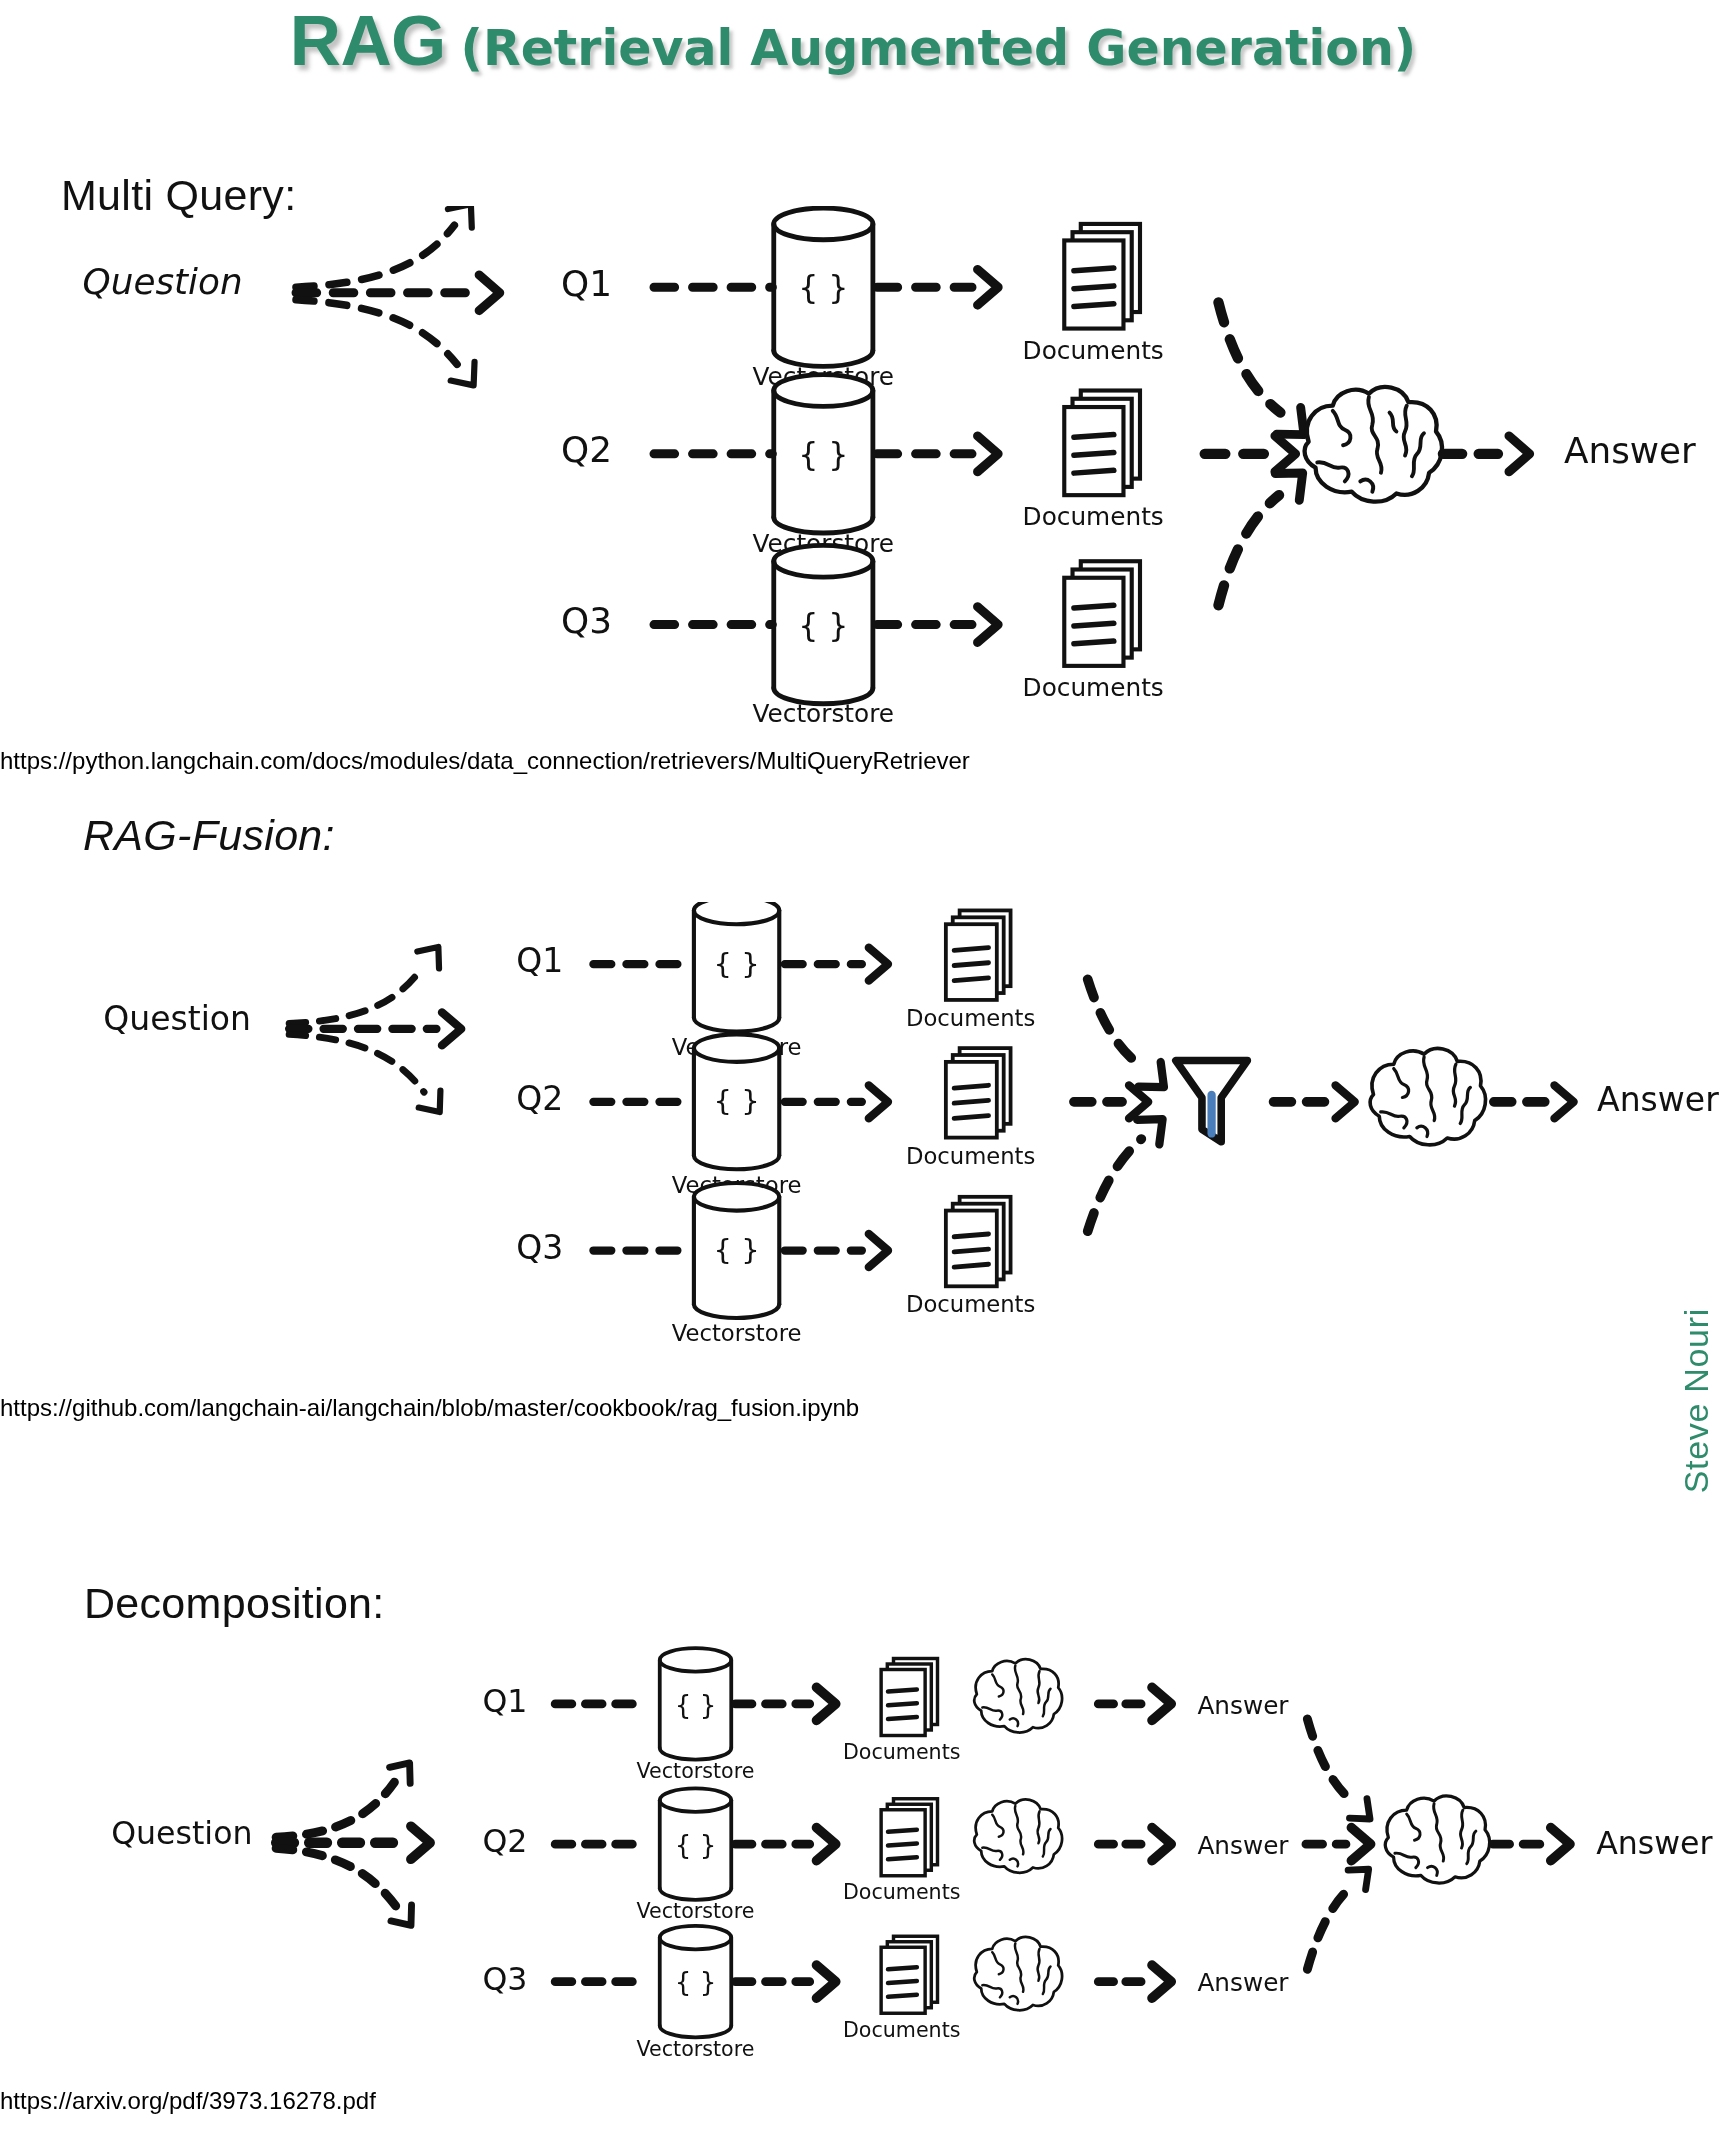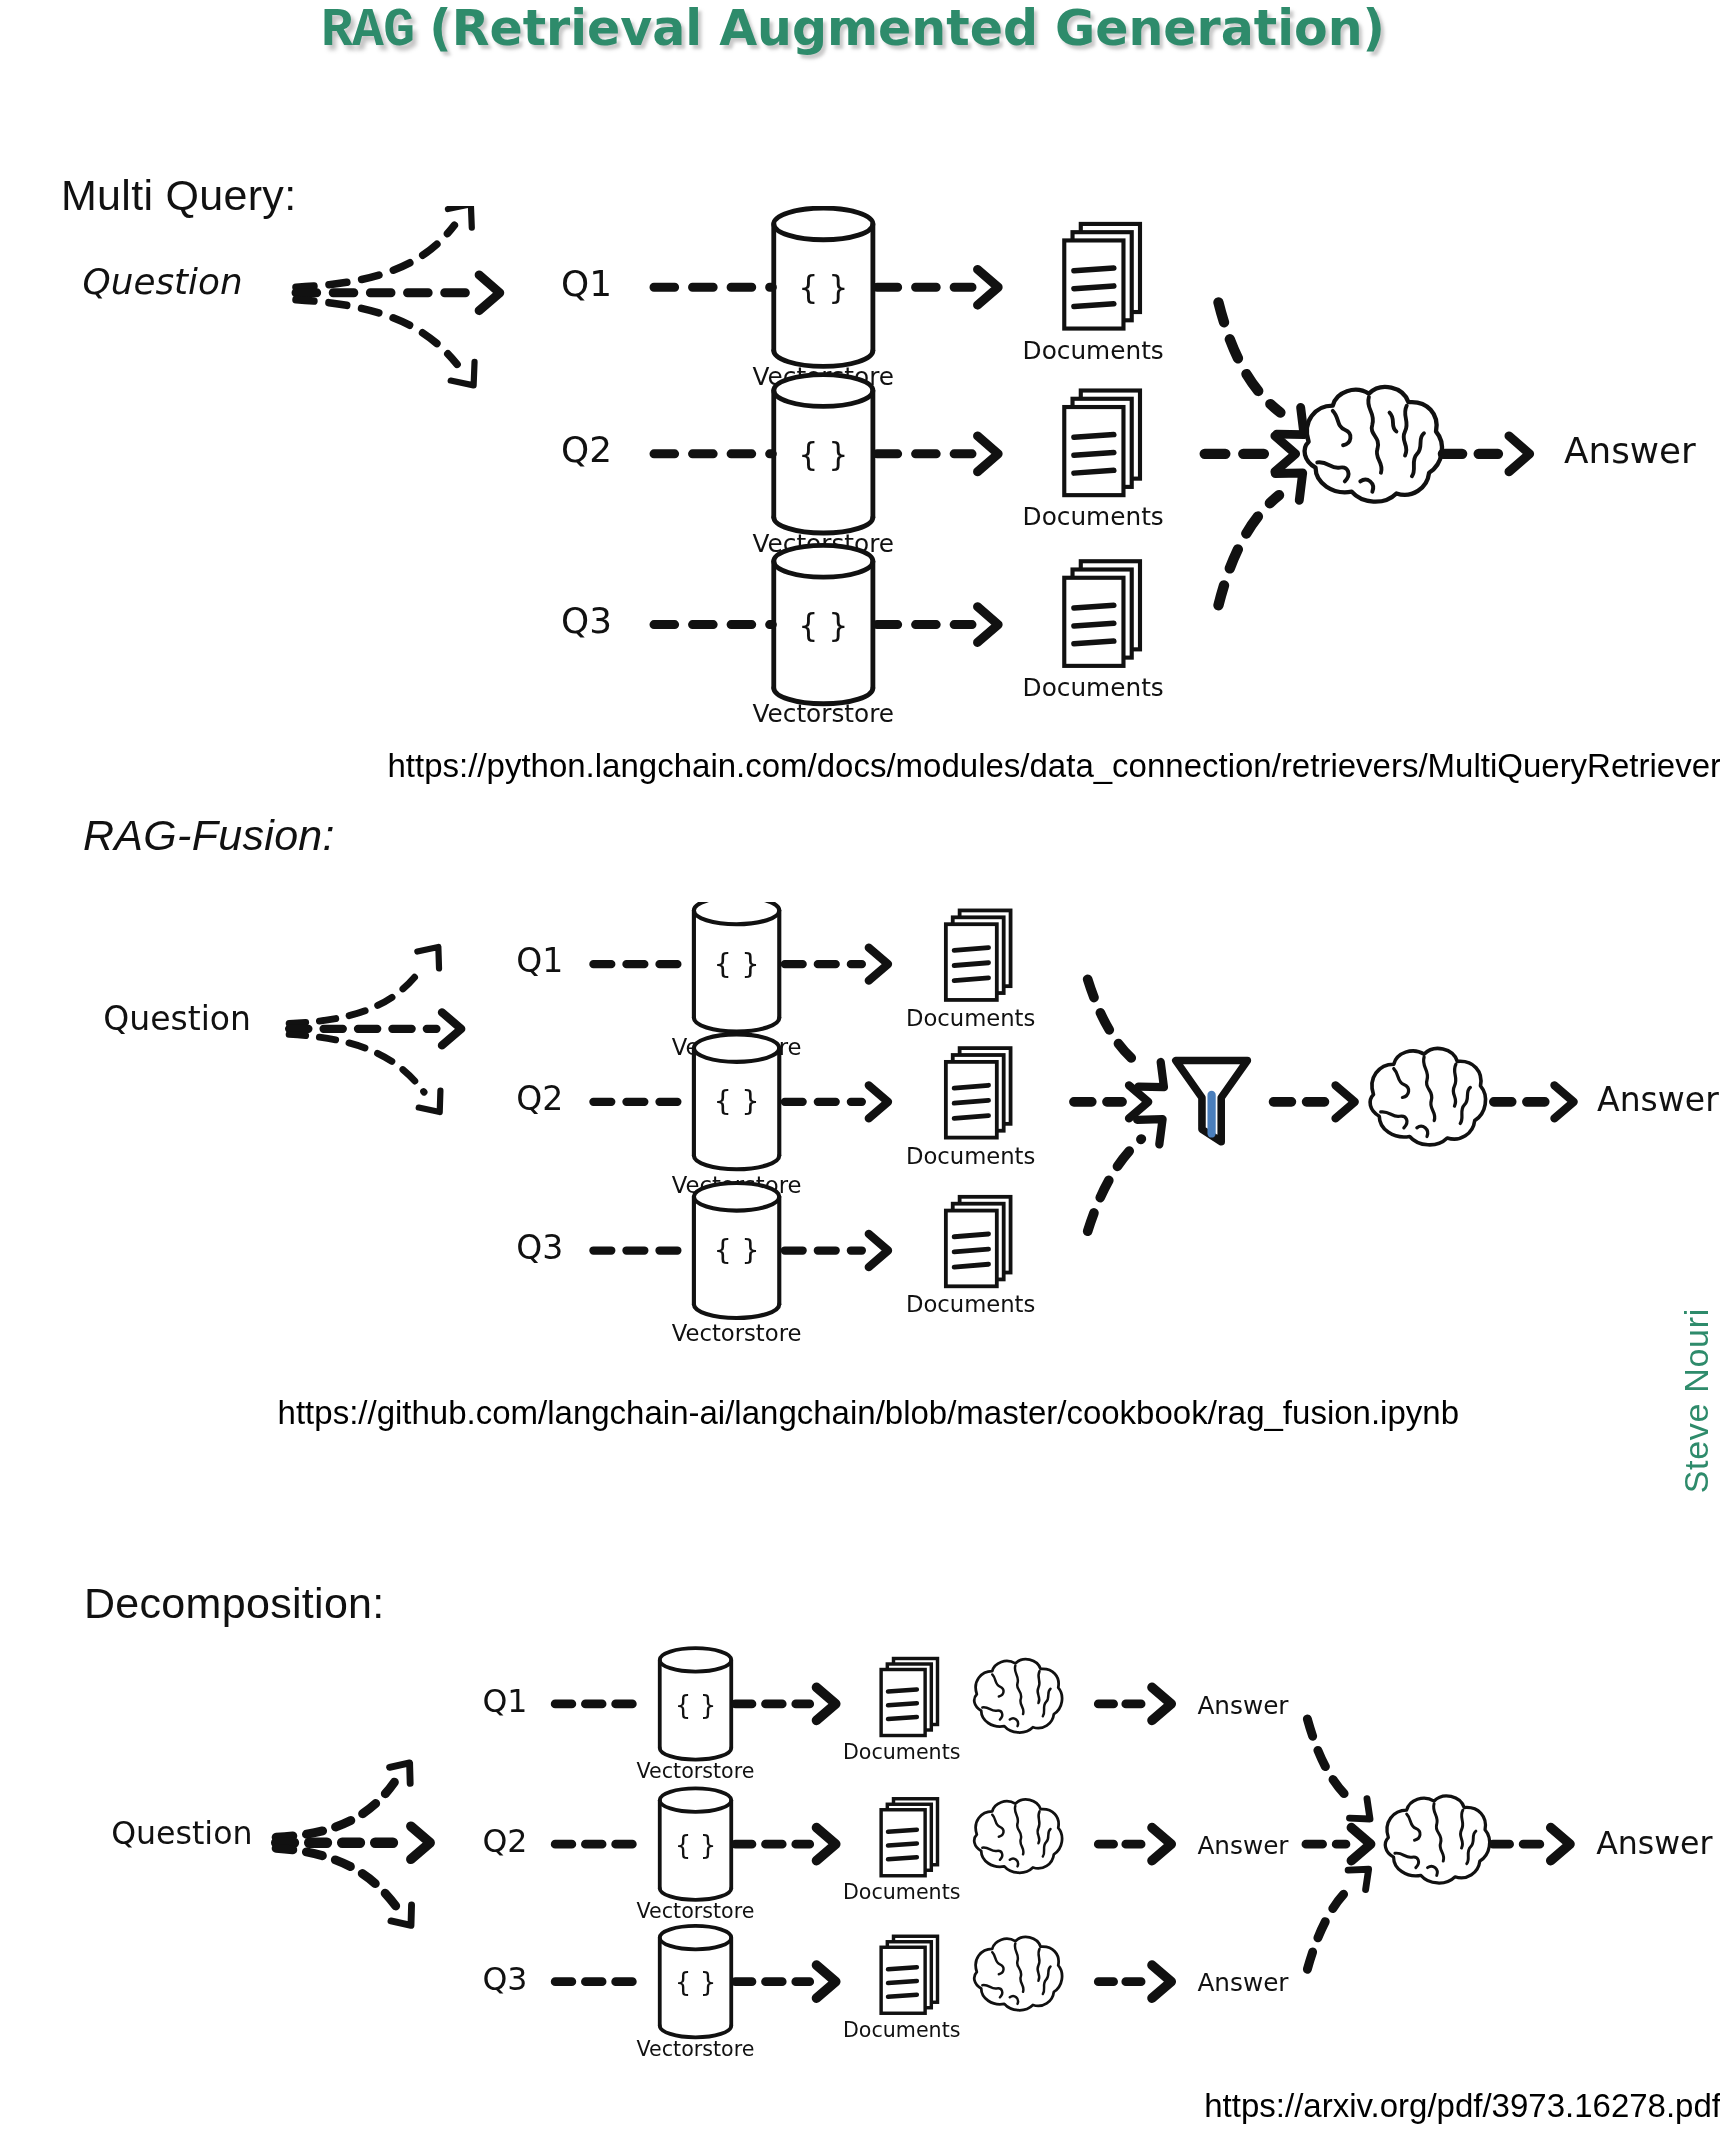--- a/index.html
+++ b/index.html
@@ -20,26 +20,26 @@
     position: absolute;
     left: 0; top: 0;
     width: 1721px;
     height: 110px;
     display: flex;
     align-items: baseline;
     justify-content: center;
     white-space: nowrap;
   }
   .title-main {
-    font-size: 53px;
+    font-size: 71px;
     font-weight: 700;
     color: #2E8B6B;
     letter-spacing: -0.7px;
     text-shadow: 4.1px 4.8px 4.1px rgba(120,120,120,0.45);
-    font-family: Liberation Mono, monospace;
+    font-family: Liberation Sans, sans-serif;
   }
   .title-sub {
     font-size: 49px;
     font-weight: 700;
     color: #2E8B6B;
     margin: 0 15px;
     text-shadow: 3.4px 4.1px 3.4px rgba(120,120,120,0.40);
     font-family: "DejaVu Sans", sans-serif;
   }
 
@@ -50,25 +50,25 @@
     color: #111111;
     font-family: "Liberation Sans", sans-serif;
     letter-spacing: 0.3px;
     white-space: nowrap;
     text-align: center;
   }
 
   
   .url-line {
     position: absolute;
-    font-size: 33px;
+    font-size: 24px;
     color: #000000;
     font-family: "Liberation Sans", sans-serif;
     white-space: nowrap;
-    text-align: right;
+    text-align: left;
   }
 
   
   #byline {
     position: absolute;
     right: 5.5px;
     top: 1308px;
     color: #2E8B6B;
     font-size: 34px;
     font-family: "Liberation Sans", sans-serif;

